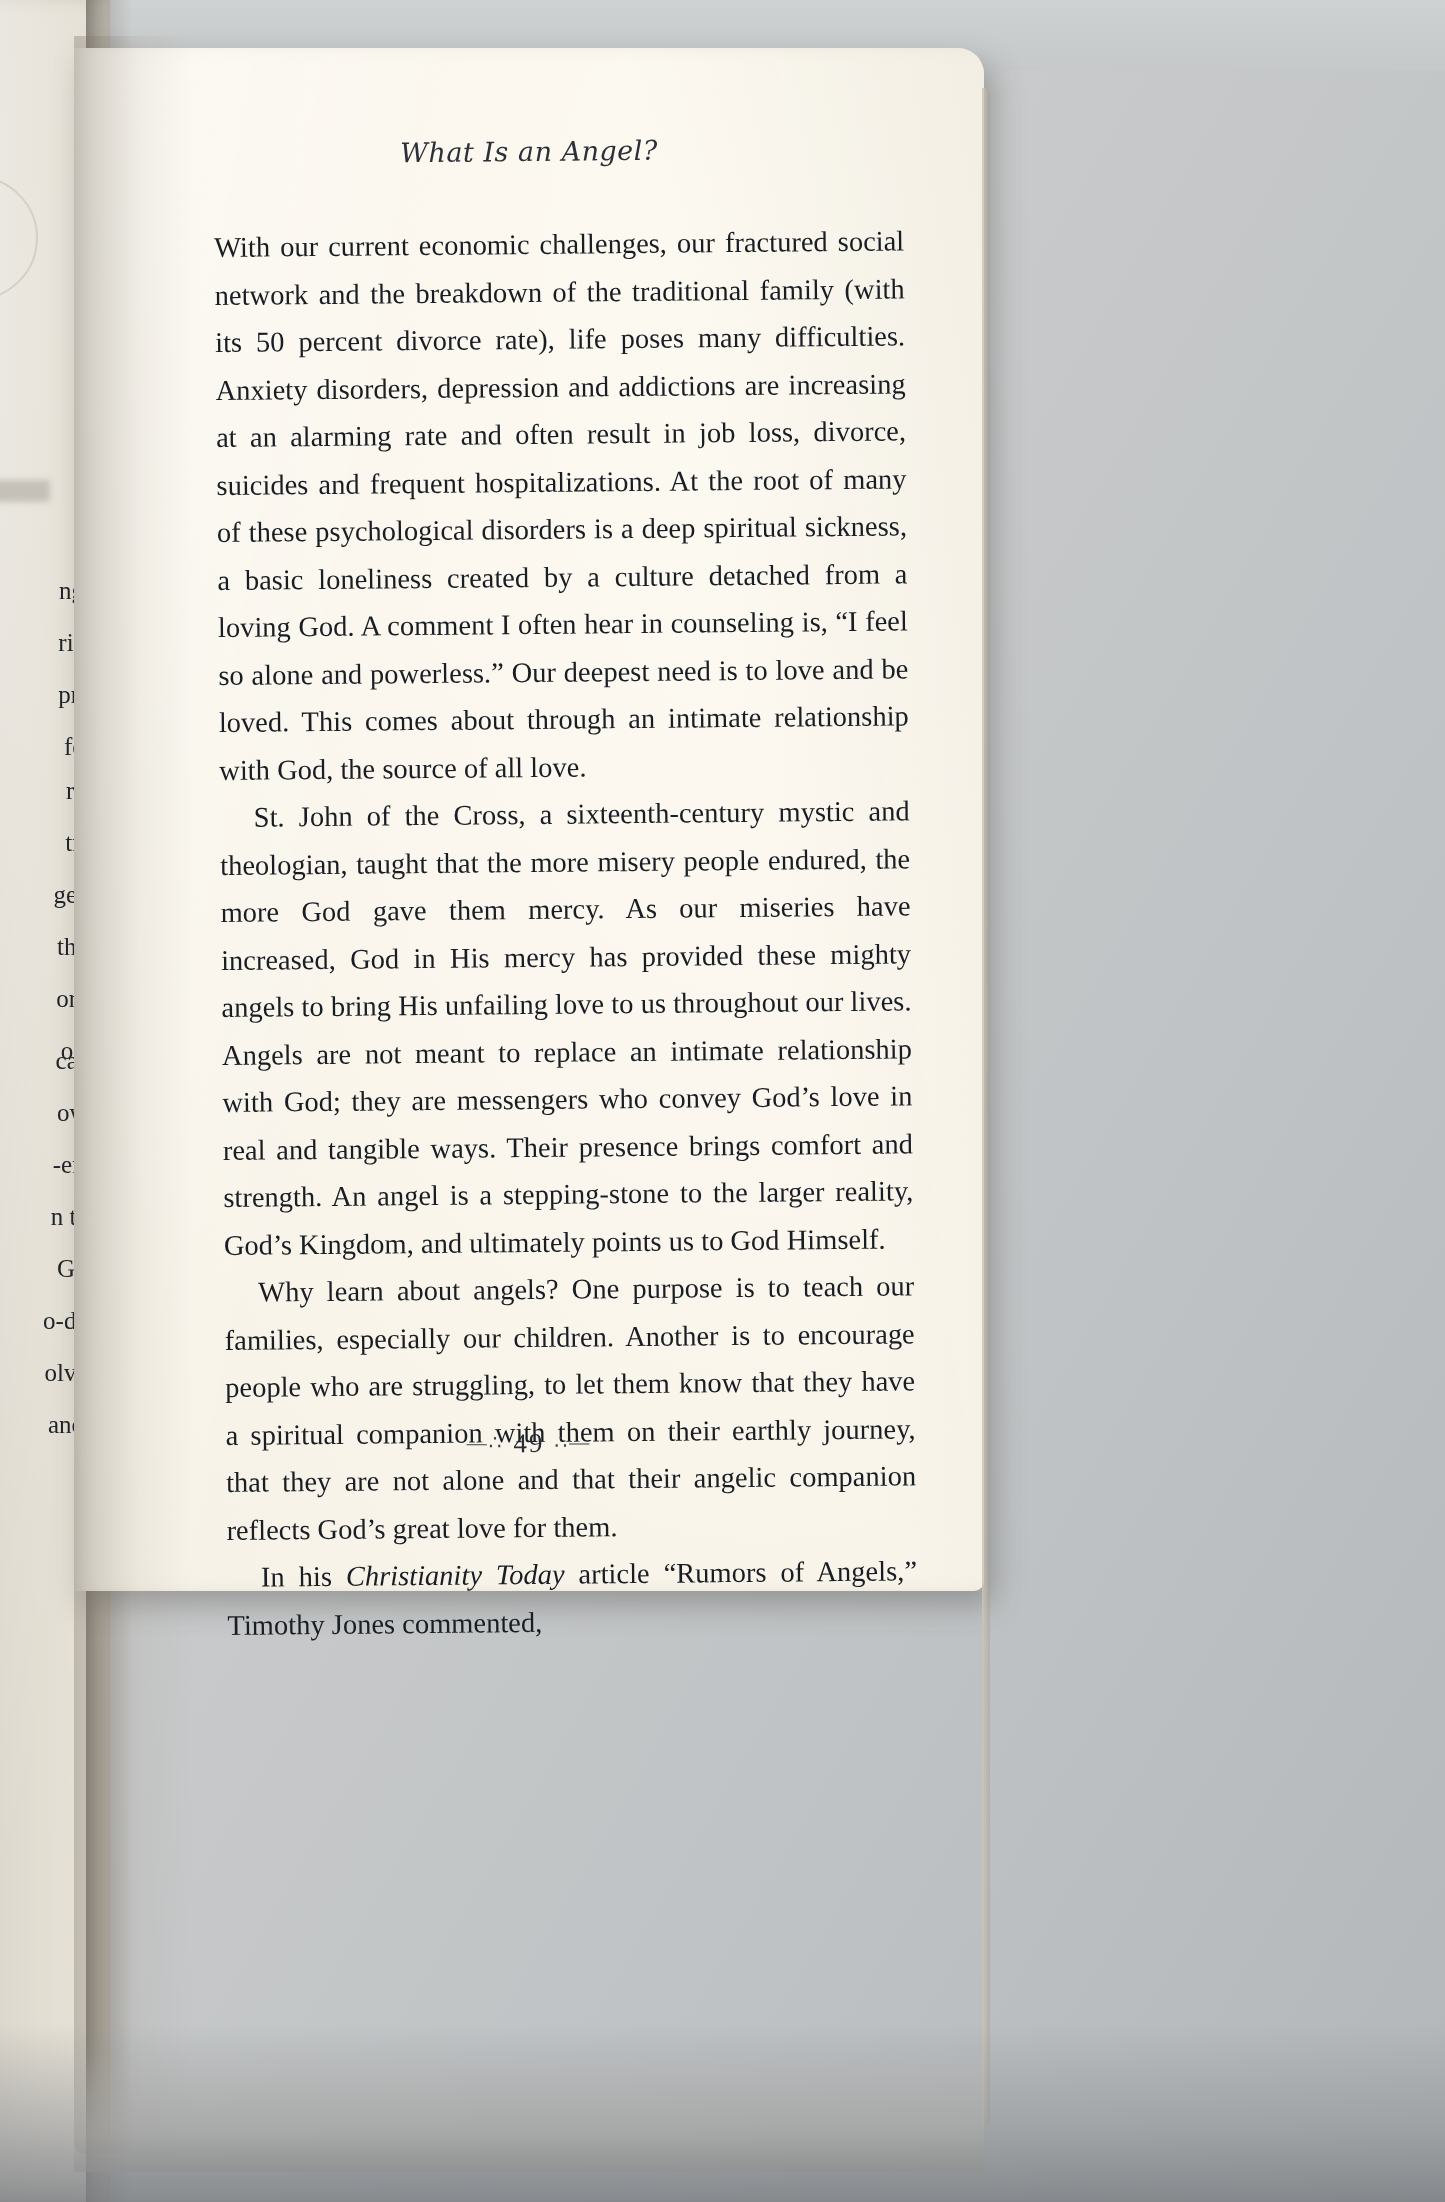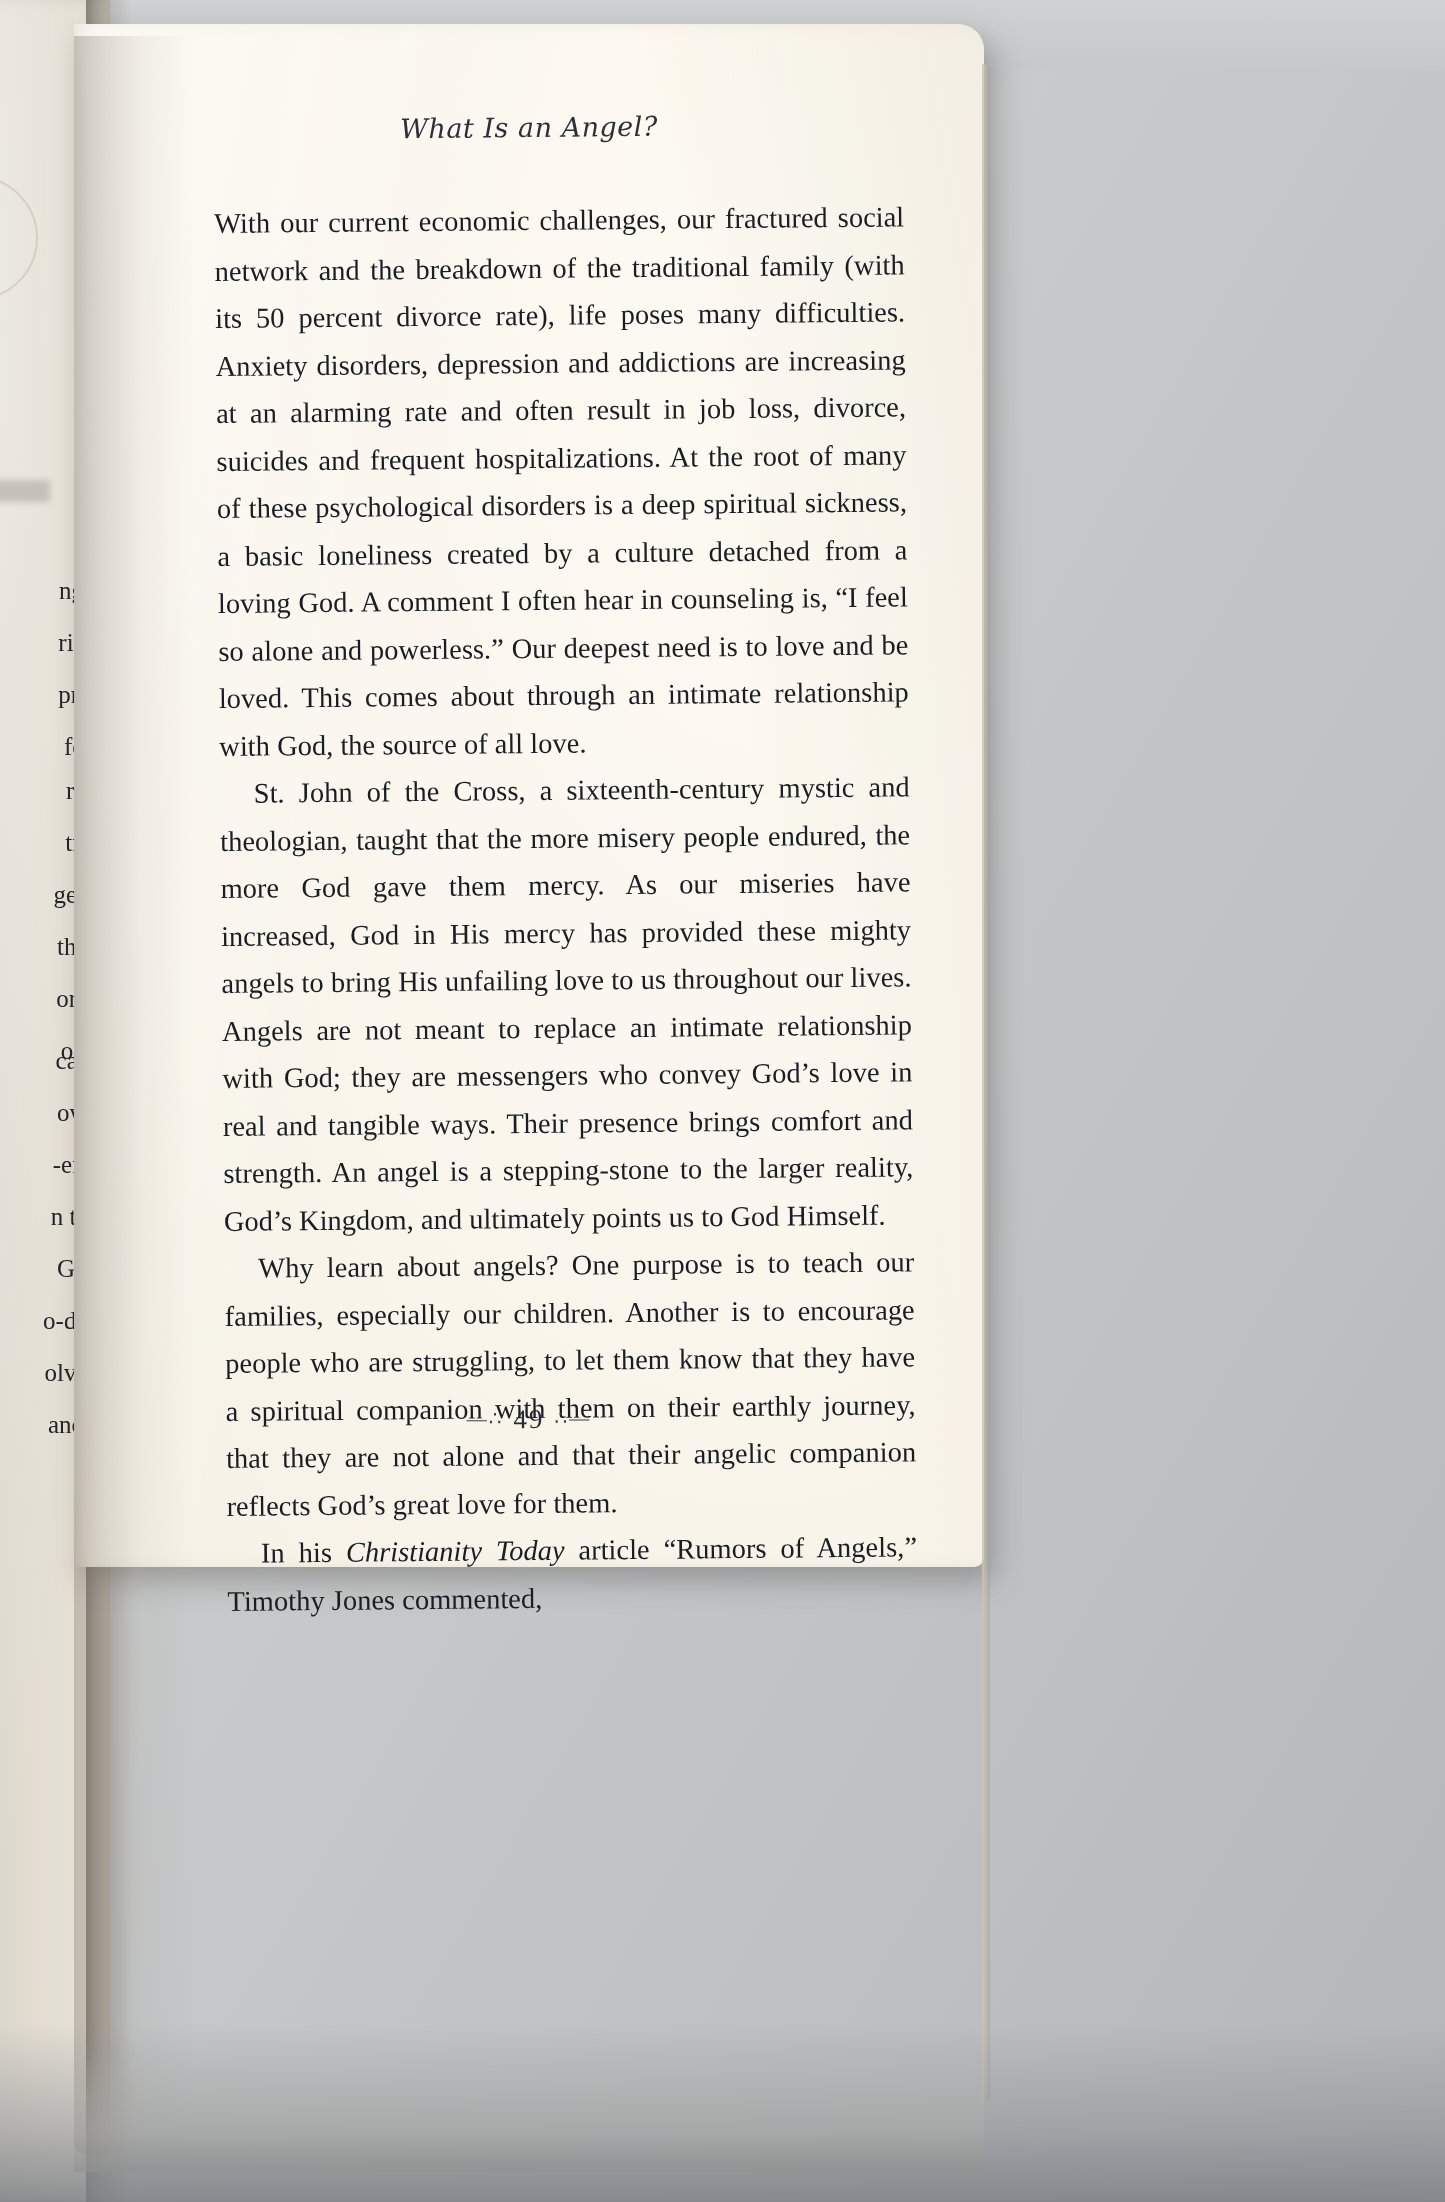--- a/index.html
+++ b/index.html
@@ -76,21 +76,21 @@
   
   .gutter {
     position: absolute;
     left: 86px; top: 0; width: 46px; height: 2202px;
     background: linear-gradient(90deg, rgba(60,56,50,0.55) 0%, rgba(120,114,104,0.28) 45%, rgba(255,255,255,0) 100%);
   }
 
   
   .page-sheet {
     position: absolute;
-    left: 74px; top: 24px;
+    left: 74px; top: 48px;
     width: 910px; height: 1543px;
     background:
       radial-gradient(ellipse at 75% 18%, #fdfaf2 0%, #fbf7ee 45%, #f6f1e5 100%);
     border-top-right-radius: 26px;
     border-bottom-right-radius: 10px;
     box-shadow:
       10px 14px 30px rgba(70,66,60,0.35),
       inset 16px 0 26px -16px rgba(120,112,100,0.5);
   }
   .page-edge-right {

